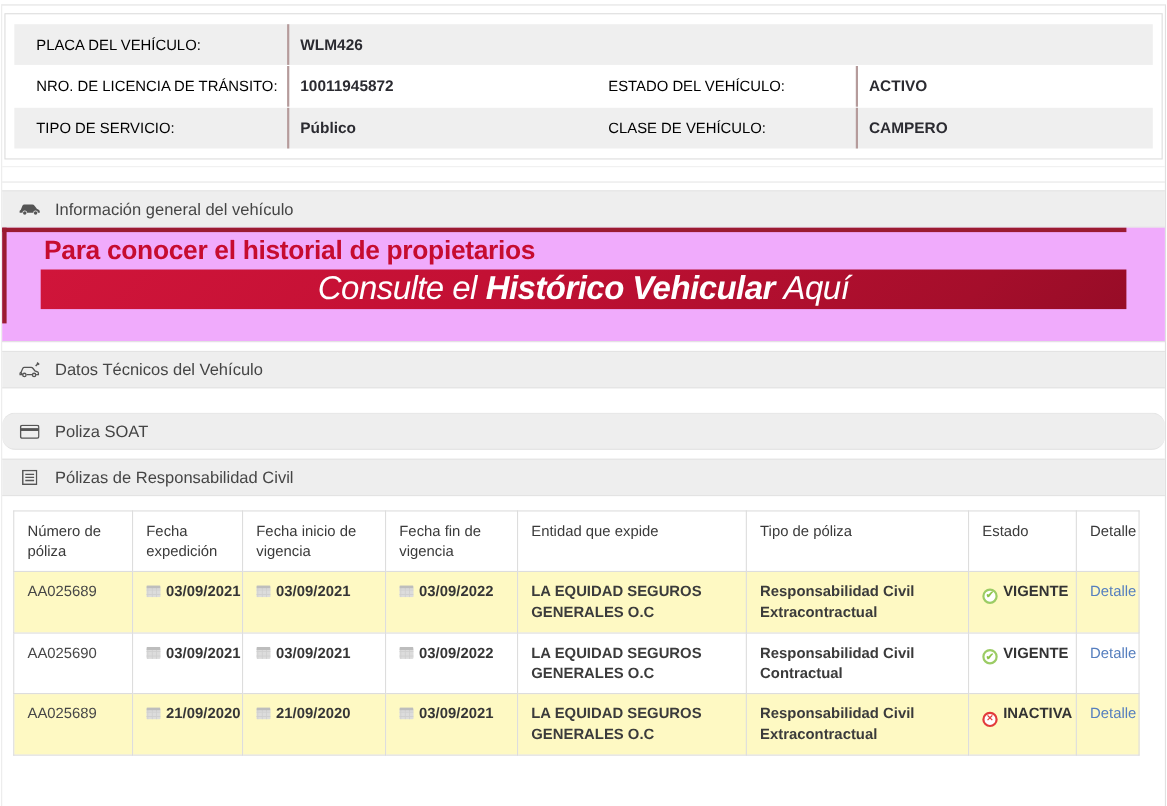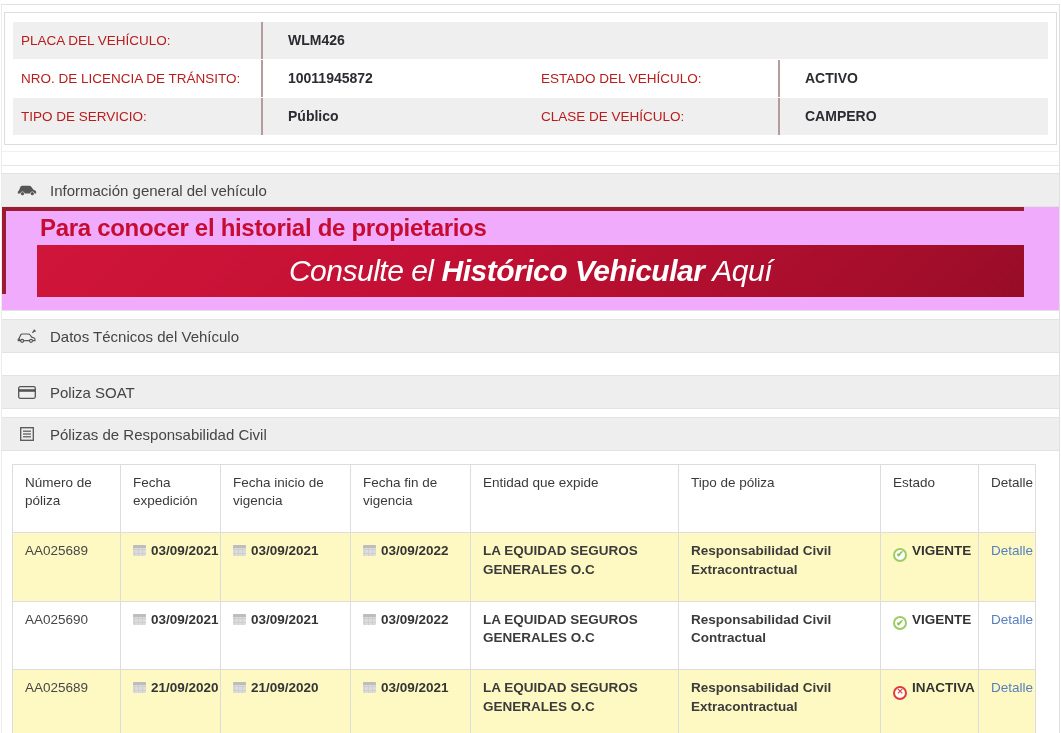--- a/index.html
+++ b/index.html
@@ -5,53 +5,53 @@
   * { margin:0; padding:0; box-sizing:border-box; }
   html,body { width:1061px; height:733px; overflow:hidden; background:#fff;
     font-family:"Liberation Sans", sans-serif; }
   .outer { width:1059px; margin:4px 1px 0 1px; border-top:1px solid #e2e2e2;
     border-left:1px solid #ececec; border-right:1px solid #e0e0e0; min-height:729px; }
 
   
   .info-panel { margin:7px 2px 0 2px; border:1px solid #ddd; padding:9px 8px 8px 8px; }
   .info-row { display:flex; height:37px; line-height:37px; margin-bottom:1px; }
   .info-row.odd { background:#efefef; }
-  .cell-label { color:#b91c1c; font-size:13.5px; padding-left:8px; white-space:nowrap; overflow:hidden; }
-  .cell-value { font-weight:bold; color:#2b2b31; font-size:14px; padding-left:25px;
+  .cell-label { color:#000000; font-size:13.5px; padding-left:20px; white-space:nowrap; overflow:hidden; }
+  .cell-value { font-weight:bold; color:#2b2b31; font-size:14px; padding-left:10px;
     border-left:2px solid #b59b9b; white-space:nowrap; }
   .w-l1 { width:248px; } .w-v1 { width:272px; } .w-l2 { width:245px; } .w-v2 { flex:1; }
   .w-vfull { flex:1; }
   .rule-a { border-top:1px solid #f0f0f0; margin-top:6px; }
   .rule-b { border-top:1px solid #e6e6e6; margin-top:13px; }
 
   
   .acc-header { background:#eee; border-top:1px solid #e3e3e3; border-bottom:1px solid #e3e3e3;
     height:34px; display:flex; align-items:center; padding-left:14px; cursor:pointer; }
   .acc-header .hd-icon { width:22px; display:flex; justify-content:center; color:#555; }
   .acc-header .hd-title { margin-left:12px; color:#454545; font-size:15px; }
-  .mt20 { margin-top:8px; } .mt22 { margin-top:22px; }
+  .mt20 { margin-top:8px; } .mt22 { margin-top:22px;border-radius:12px; }
 
   
   .banner-body { background:#f0abfc; padding-bottom:16px; border-bottom:1px solid #e3e3e3; }
   .banner { position:relative; width:1022px; height:87px; }
   .banner-topline { position:absolute; top:0; left:0; width:100%; height:4px; background:#9b1b31; }
   .banner-leftline { position:absolute; top:0; left:0; width:4px; height:100%; background:#9b1b31; }
   .banner-title { padding:7px 0 3px 38px; font-size:24px; font-weight:bold; color:#c60c30;
     letter-spacing:-0.3px; }
-  .banner-bar { margin-left:35px; height:52px; width:987px;
+  .banner-bar { margin-left:35px; height:36px; width:987px;
     background:linear-gradient(135deg,#d0153a 0%,#c31034 40%,#a50e2b 85%,#970c27 100%);
     display:flex; align-items:center; justify-content:center; color:#fff;
     font-style:italic; font-size:30px; letter-spacing:-0.5px; }
   .banner-bar b { margin:0 8px; }
 
   
   table.policies { margin:13px 10px 0 10px; border-collapse:collapse; width:1023px;
     font-size:13.5px; color:#3d3d3d; table-layout:fixed; }
   table.policies th, table.policies td { border:1px solid #ddd; text-align:left;
-    vertical-align:top; padding:9px 8px 22px 12px; line-height:1.35; }
+    vertical-align:top; padding:9px 8px 9px 12px; line-height:1.35; }
   table.policies th { font-weight:normal; color:#3a3a3a; background:#fff; height:48px; }
   table.policies tr.alt td { background:#fef9c3; }
   table.policies td { height:47px; }
   td.num { color:#474747; }
   td.date { font-weight:bold; color:#353535; white-space:nowrap; }
   td.entity, td.tipo { font-weight:bold; color:#3b3b3b; }
   td.estado { font-weight:bold; color:#333; white-space:nowrap; }
   a.detalle { color:#567fbe; text-decoration:none; cursor:pointer; }
 
   

